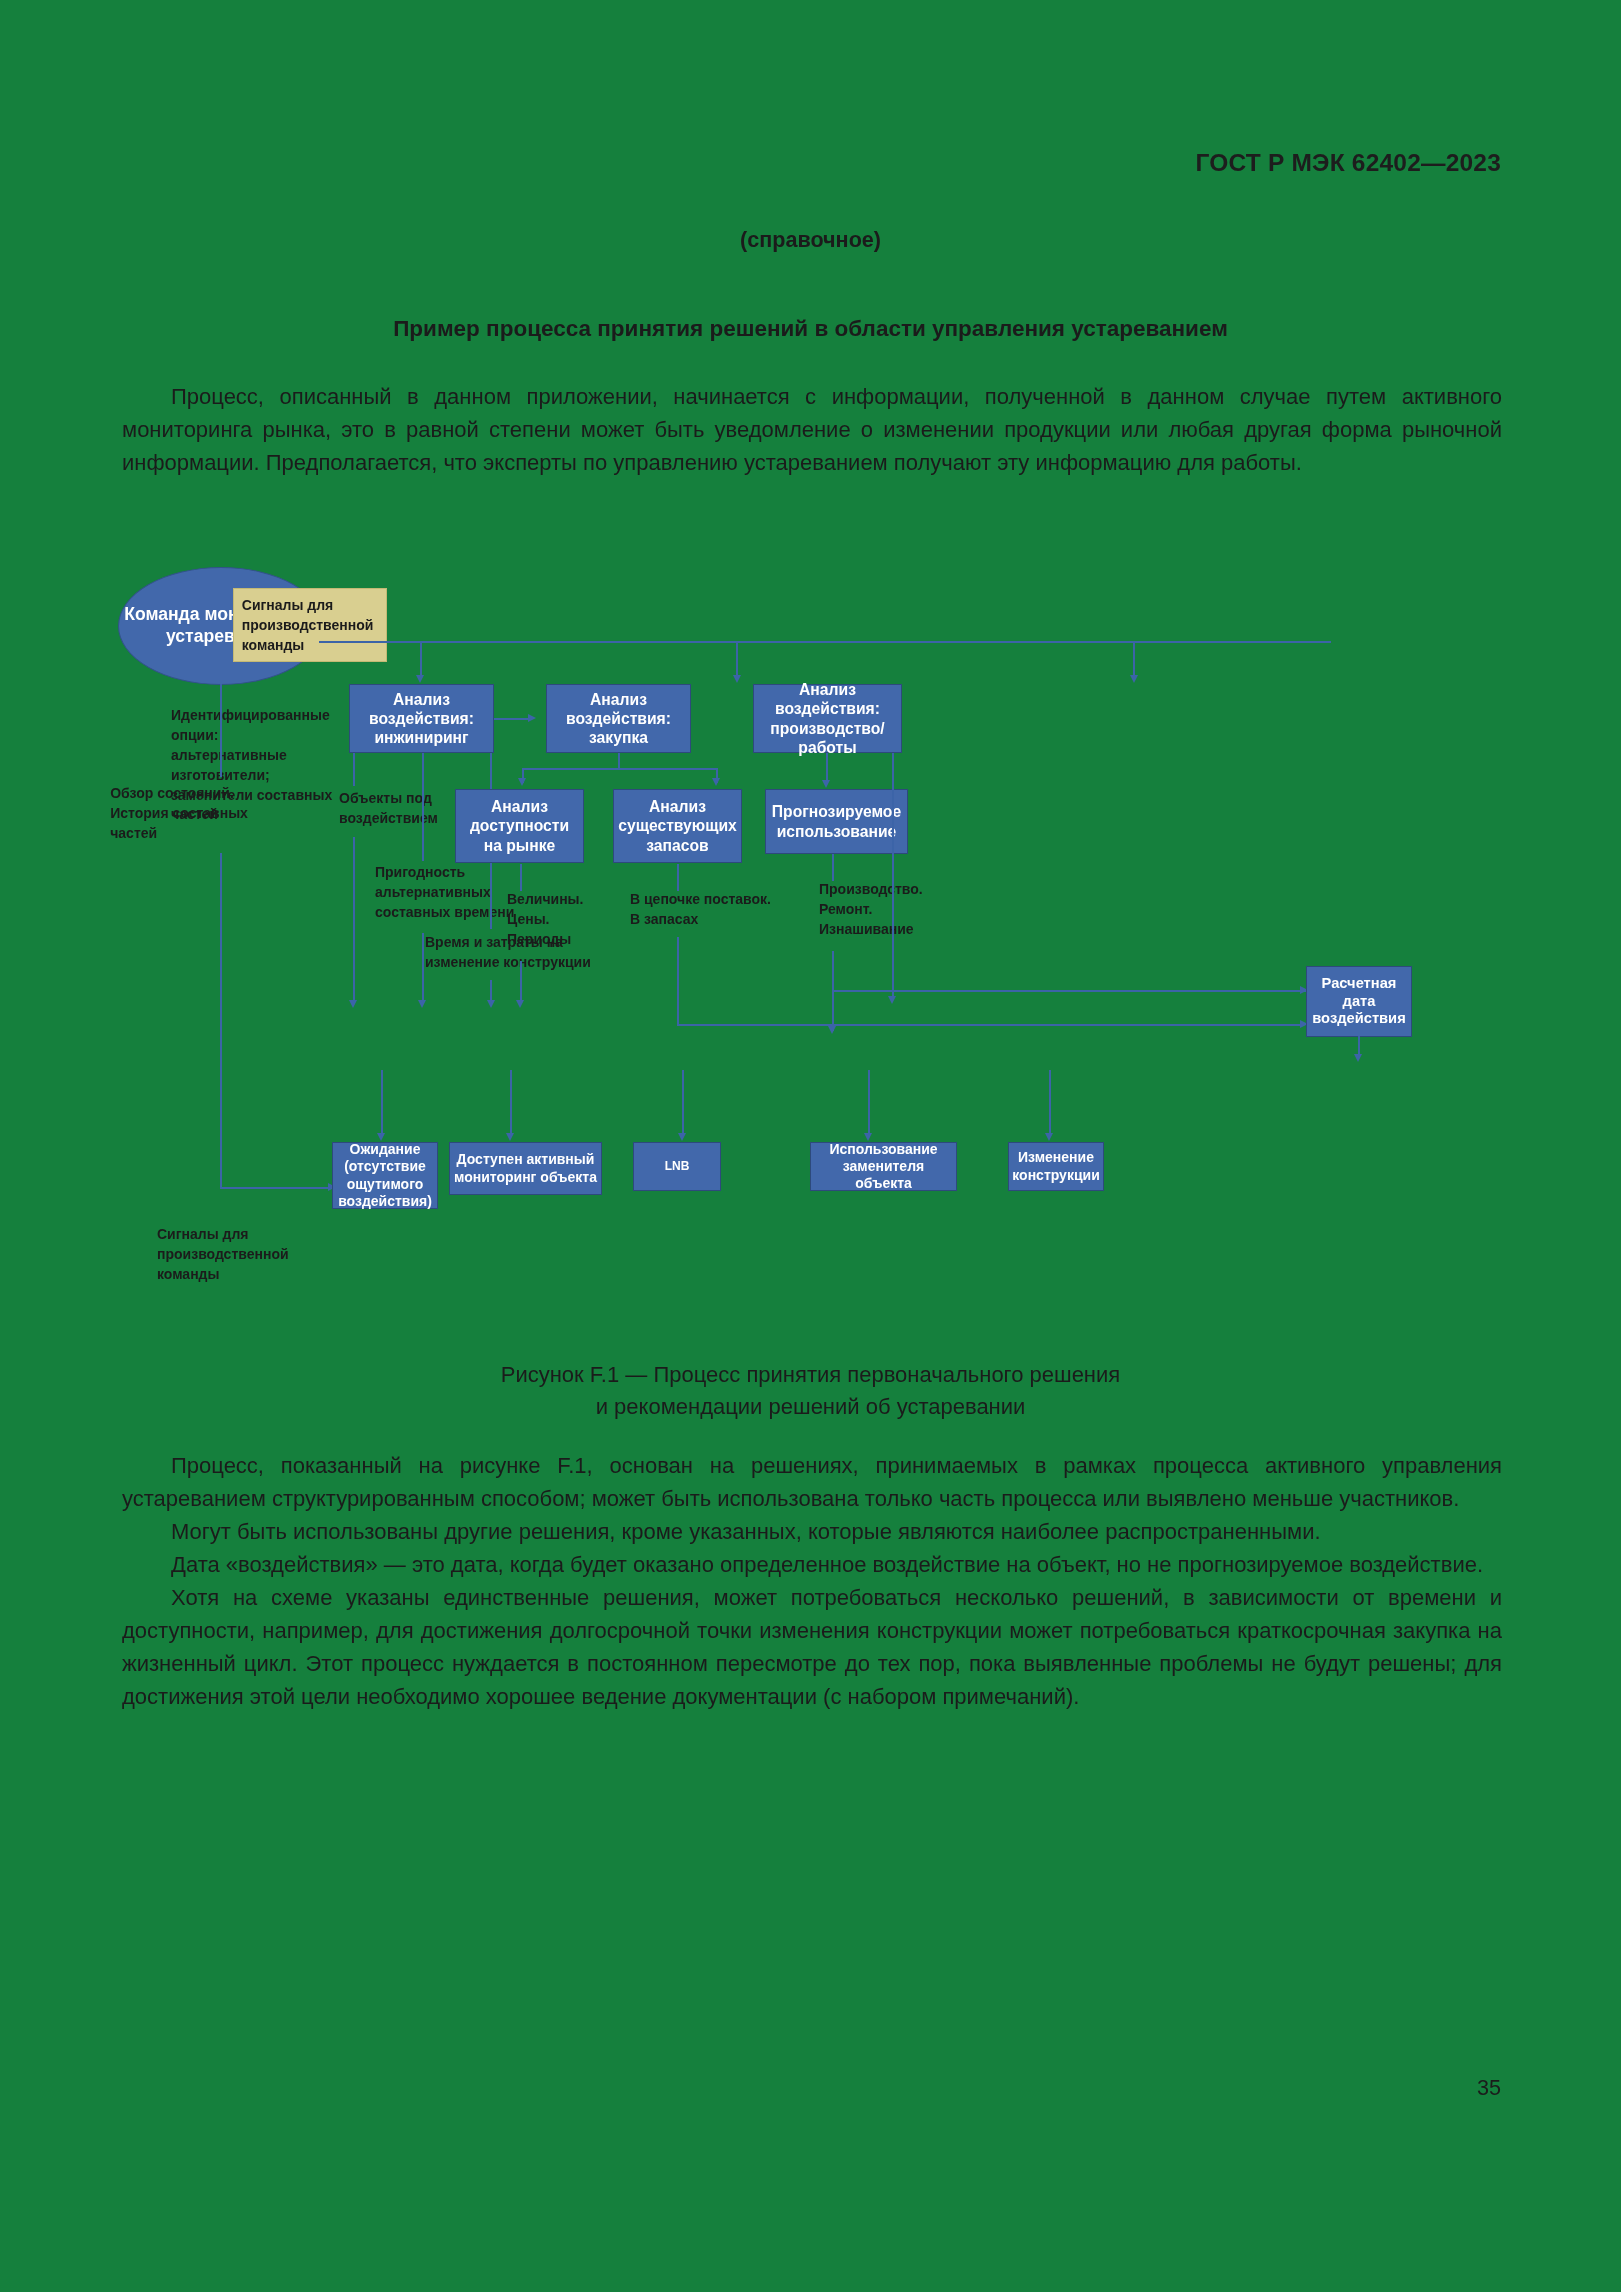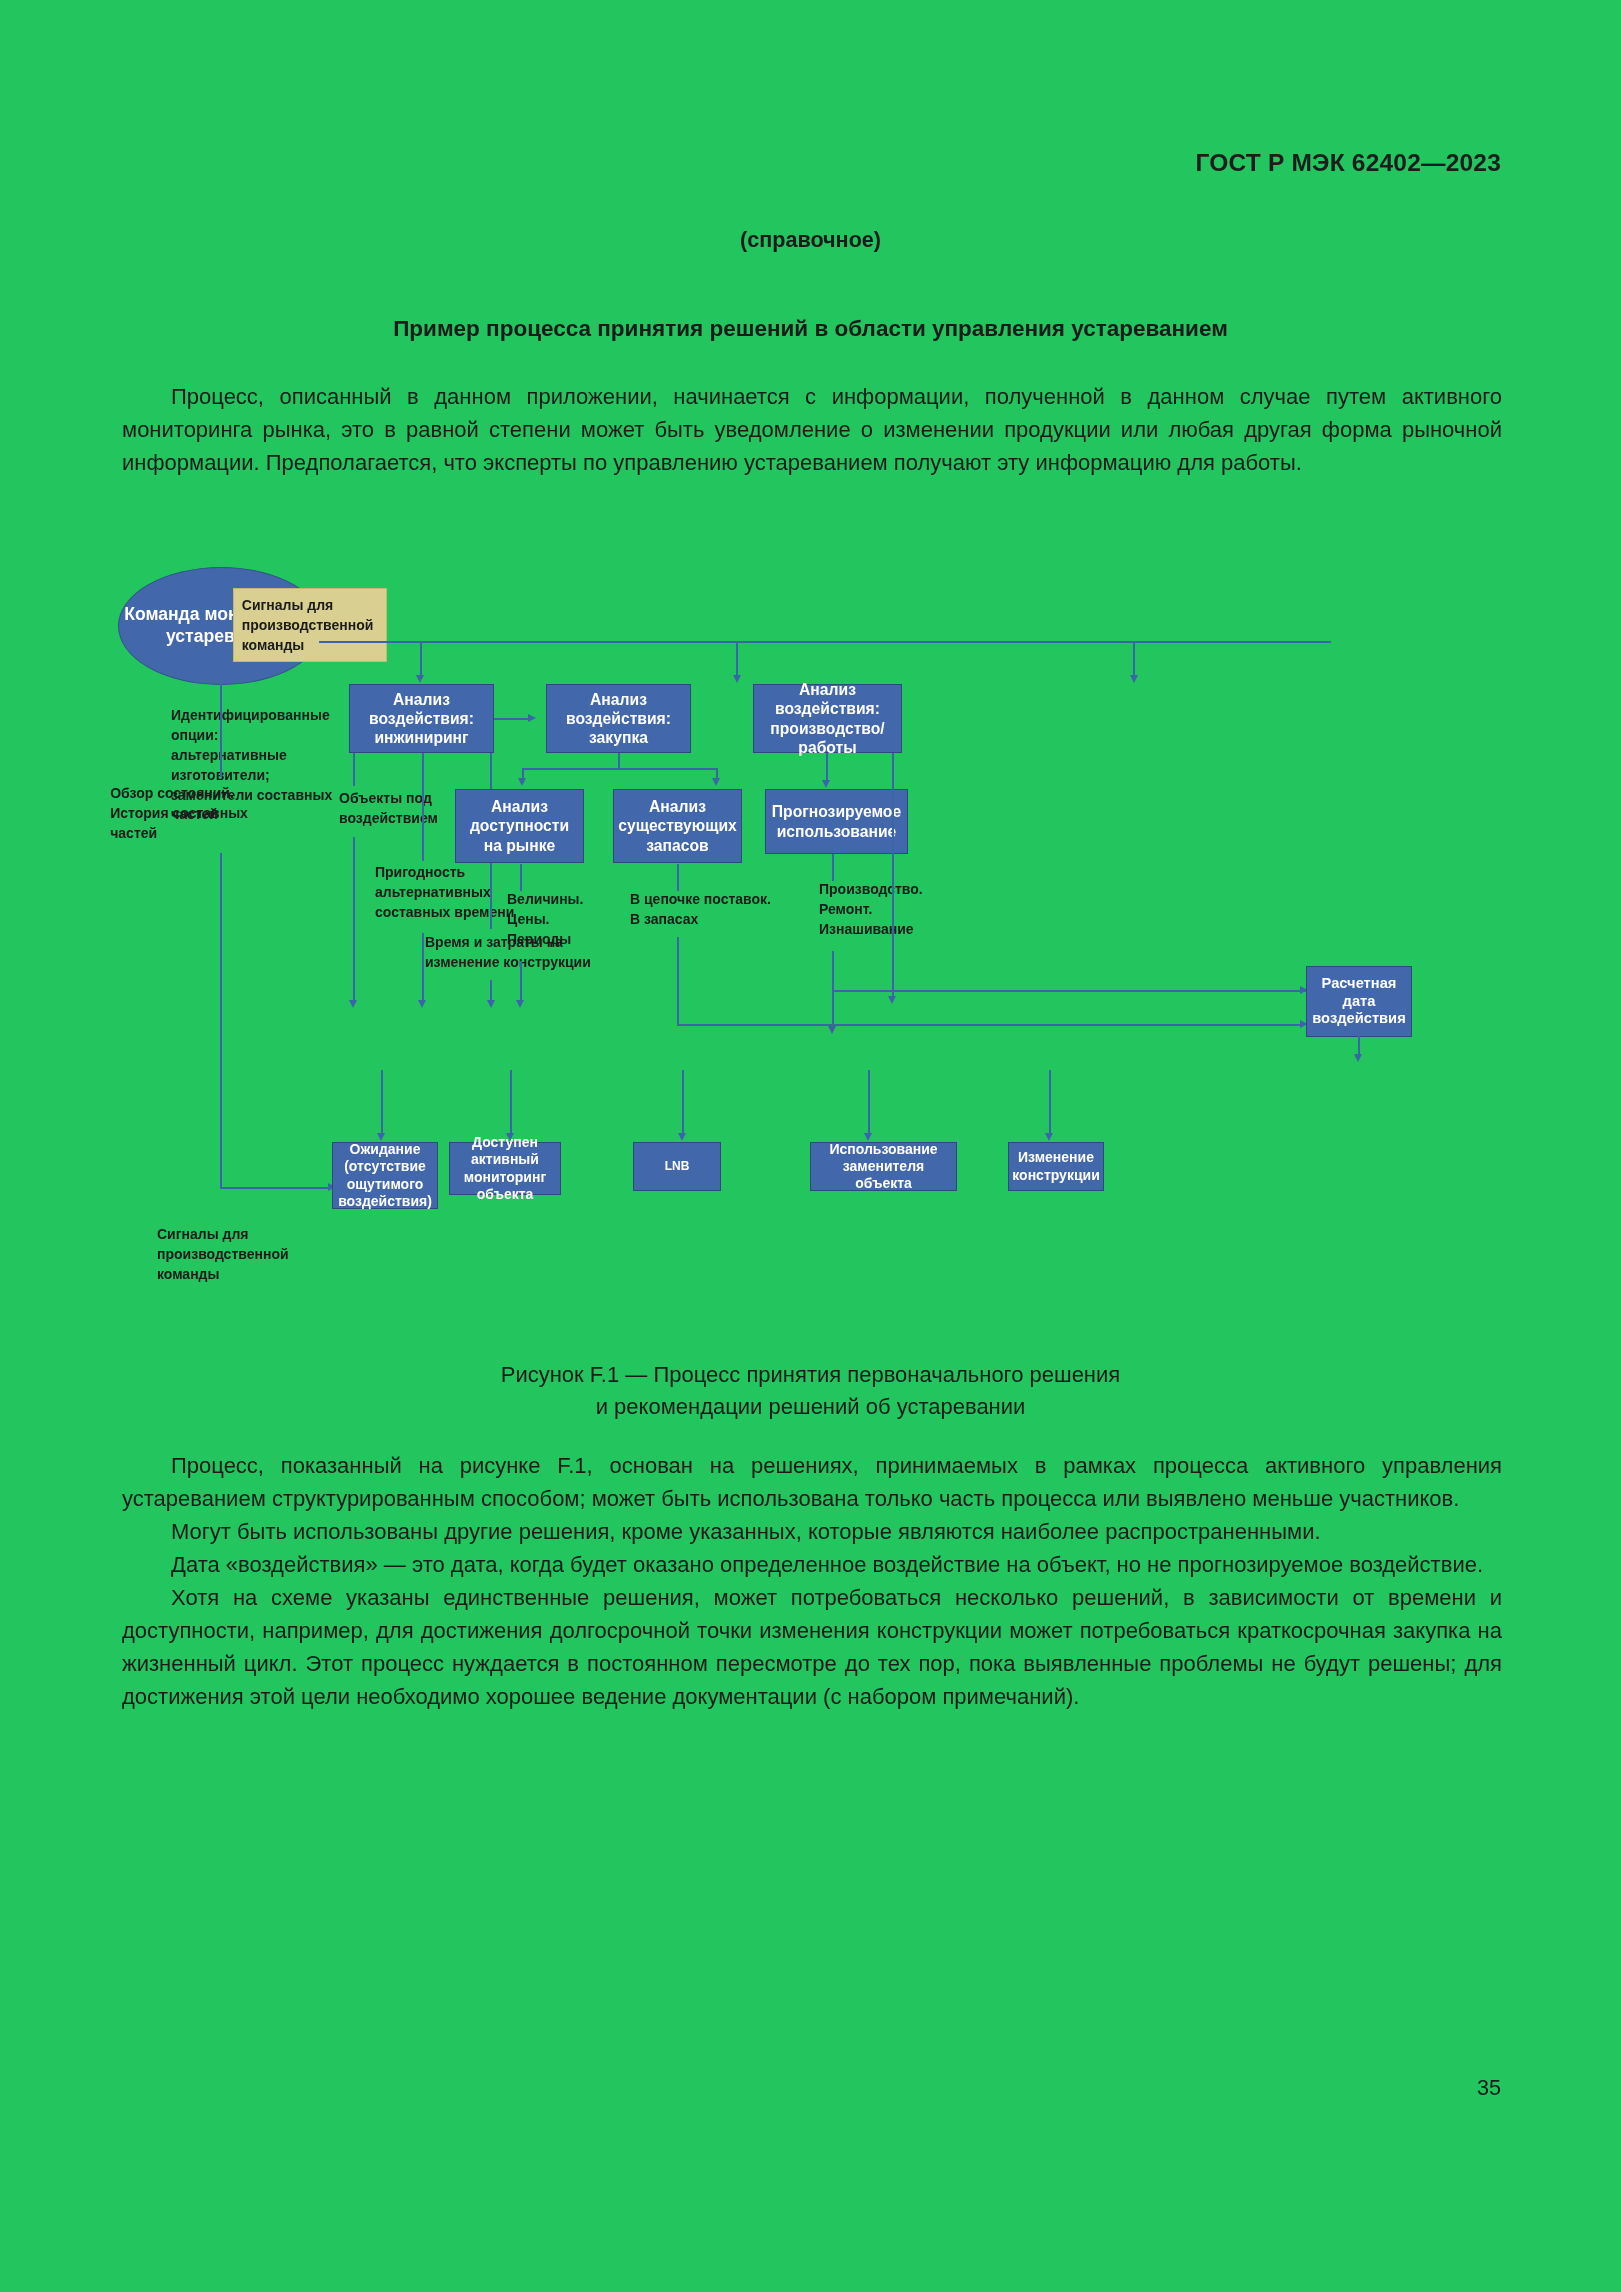--- a/index.html
+++ b/index.html
@@ -13,21 +13,21 @@
     height: 2293px;
     position: relative;
     font-family: "Liberation Sans", sans-serif;
     color: #1b1b1b;
     overflow: hidden;
   }
 
   .page {
     position: absolute;
     inset: 0;
-    background: #22c55e;
+    background: #15803d;
     padding-left: 40px;
   }
 
   
   .doc-header {
     position: absolute;
     top: 149px;
     right: 120px;
     font-size: 24.5px;
     font-weight: bold;
@@ -325,21 +325,21 @@
     <div class="arrow-down" style="left:746px; top:584px;"></div>
 
     <div class="vline" style="left:931px; top:521px; height:67px;"></div>
     <div class="arrow-down" style="left:927px; top:584px;"></div>
 
     <div class="node" style="left:214px; top:593px; width:106px; height:67px; font-size:14px;">Ожидание
 (отсутствие
 ощутимого
 воздействия)</div>
 
-    <div class="node" style="left:331px; top:593px; width:112px; height:53px; font-size:14px;">Доступен активный
+    <div class="node" style="left:331px; top:593px; width:153px; height:53px; font-size:14px;">Доступен активный
 мониторинг
 объекта</div>
 
     <div class="node" style="left:515px; top:593px; width:88px; height:49px; font-size:12px;">LNB</div>
 
     <div class="node" style="left:676px; top:593px; width:147px; height:49px; font-size:14px;margin-left:16px;">Использование
 заменителя объекта</div>
 
     <div class="node" style="left:890px; top:593px; width:96px; height:49px; font-size:14px;">Изменение
 конструкции</div>

